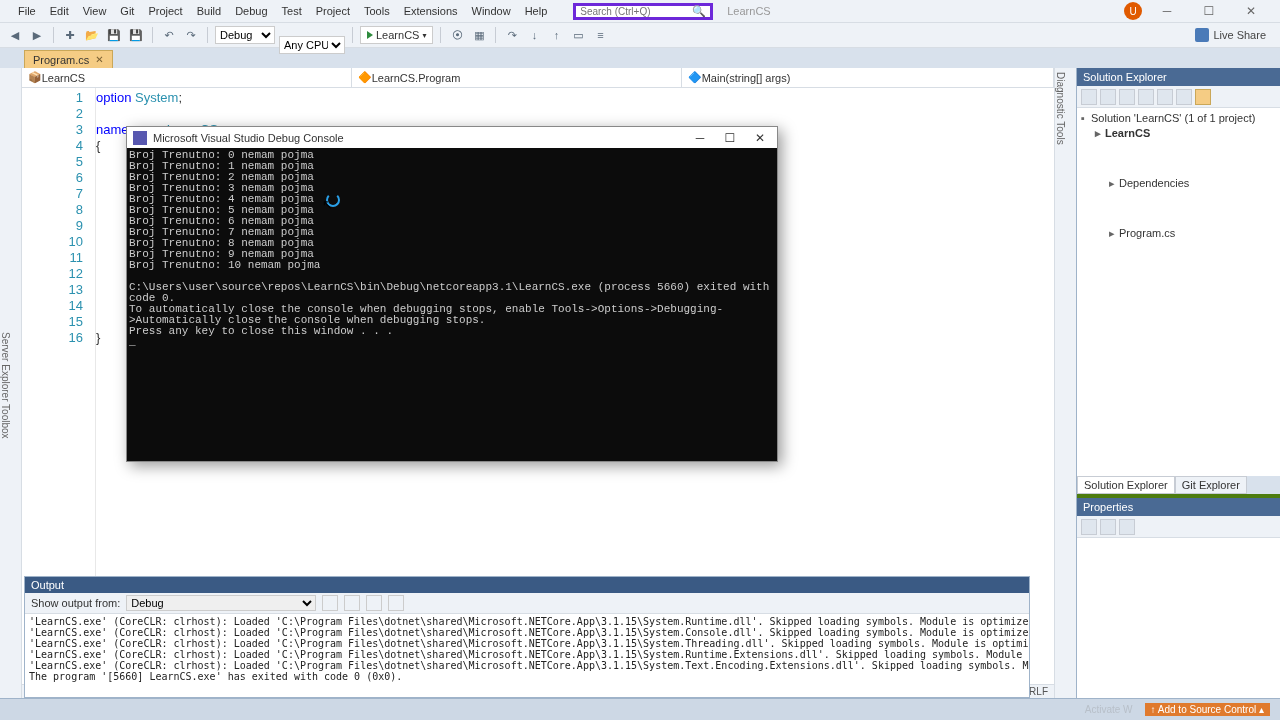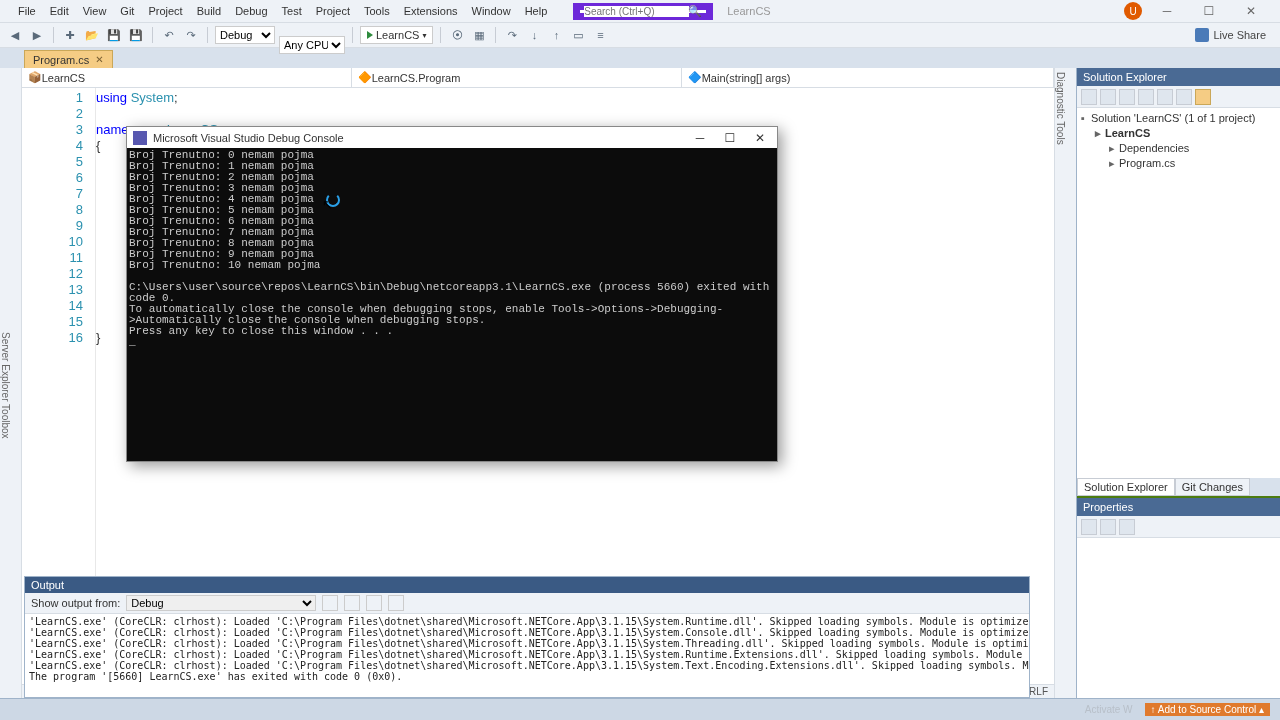--- a/index.html
+++ b/index.html
@@ -1,21 +1,21 @@
 <!DOCTYPE html>
 <html><head>
 <meta charset="utf-8">
 <style>
 * { margin: 0; padding: 0; box-sizing: border-box; font-family: "Segoe UI", Tahoma, sans-serif; }
 body { background: #eef2f7; width: 1280px; height: 720px; overflow: hidden; position: relative; font-size: 11px; color: #333; }
 
 .titlebar { height: 22px; background: #eef2f7; display: flex; align-items: center; padding: 0 12px; }
 .titlebar .menu { display: flex; gap: 2px; align-items: center; }
 .titlebar .menu span { padding: 2px 6px; cursor: default; }
-.titlebar .search { margin-left: 20px; display: flex; align-items: center; border: 7px solid #6d28d9; background: #fff; width: 140px; height: 17px; padding: 0 4px; }
+.titlebar .search { margin-left: 20px; display: flex; align-items: center; border: 3px solid #6d28d9; background: #fff; width: 140px; height: 17px; padding: 0 4px; }
 .titlebar .search input { border: none; outline: none; font-size: 10px; width: 100%; color: #888; }
 .titlebar .apptitle { margin-left: 14px; color: #999; }
 .titlebar .rightctrls { margin-left: auto; display:flex; align-items:center; gap:8px; }
 .user-badge { width: 18px; height: 18px; border-radius: 50%; background: #e05a00; color:#fff; font-size:10px; display:flex; align-items:center; justify-content:center; }
 .winbtn { width: 34px; text-align: center; font-size: 12px; color:#666; }
 
 .toolbar { height: 26px; border-top: 1px solid #d7dde4; border-bottom: 1px solid #d7dde4; background: #eef2f7; display:flex; align-items:center; padding: 0 6px; gap: 4px; }
 .toolbar .sep { width:1px; height:16px; background:#c7ccd4; margin: 0 3px; }
 .toolbar .btn { width: 18px; height: 18px; display:flex; align-items:center; justify-content:center; color:#5a6a7a; }
 .toolbar select { font-size: 11px; border:1px solid #ccc; background:#fff; height:18px; }
@@ -45,26 +45,26 @@
 
 .right-rail { width: 22px; background:#eef2f7; border-left:1px solid #d7dde4; writing-mode: vertical-lr; font-size:10px; color:#666; padding-top:4px;}
 .solution-pane { width: 204px; display:flex; flex-direction:column; border-left:1px solid #9fb3c9; }
 .pane-hdr { background:#4a6a94; color:#fff; padding:3px 6px; font-size:11px; display:flex; align-items:center;}
 .pane-tbar { background:#eef2f7; border-bottom:1px solid #d7dde4; height:22px; display:flex; align-items:center; gap:3px; padding:0 4px;}
 .pane-tbar .tb { width:16px; height:16px; background:#dfe6ee; border:1px solid #c7ccd4; }
 .pane-search { padding:3px; border-bottom:1px solid #d7dde4;}
 .pane-search input { width:100%; border:1px solid #ccc; font-size:10px; padding:1px 3px; color:#888;}
 .sol-tree { flex:1; background:#fff; font-size:11px; padding:3px 4px; line-height:15px;}
 .sol-tree .n1 { padding-left:0; } .sol-tree .n2 { padding-left:14px; font-weight:bold;} 
-.sol-tree .n3 { padding-left:28px; } .sol-tree .tw { display:inline-block; width:10px; color:#666;}
+.sol-tree .n3 { padding-left:28px;margin-top:35px; } .sol-tree .tw { display:inline-block; width:10px; color:#666;}
 .pane-tabs { display:flex; font-size:11px; background:#d8e1ec;}
 .pane-tabs div { padding:2px 6px; border:1px solid #c7ccd4; background:#eef2f7;}
 .pane-tabs .active { background:#fff;}
 
-.props { border-top:2px solid #4d7c0f;}
+.props { border-top:4px solid #4d7c0f;}
 .props-body { background:#fff; height:160px; }
 .status-strip { height:14px; background:#eef2f7; border-top:1px solid #d7dde4; display:flex; align-items:center; font-size:10px; padding:0 6px; color:#555;}
 .status-strip .right { margin-left:auto; display:flex; gap:10px;}
 
 .output-pane { position:fixed; left:24px; bottom:22px; right:250px; height:122px; background:#fff; border:1px solid #9fb3c9; display:flex; flex-direction:column;}
 .output-hdr { background:#3a5a84; color:#fff; padding:2px 6px; font-size:11px;}
 .output-ctl { display:flex; align-items:center; gap:6px; padding:2px 6px; border-bottom:1px solid #d7dde4; font-size:11px; background:#eef2f7;}
 .output-ctl select { font-size:11px; border:1px solid #ccc; width:190px;}
 .output-body { flex:1; font-family:Consolas,monospace; font-size:10px; white-space:pre; overflow:hidden; padding:2px 4px; color:#222;}
 .bottom-tabs { position:fixed; left:24px; bottom:22px; display:flex; font-size:11px; transform:translateY(100%);}
@@ -180,21 +180,21 @@
           <div>8</div>
         <div>9</div>
           <div>10</div>
           <div>11</div>
           <div>12</div>
         <div>13</div>
           <div>14</div>
           <div>15</div>
           <div>16</div>
       </div>
-      <div class="code-text"><span class="kw">using </span><span class="cls">System</span><span>;</span>
+      <div class="code-text"><span class="kw">option </span><span class="cls">System</span><span>;</span>
 <br><span class="kw">namespace </span><span class="cls">LearnCS</span>
 <span>{</span>
 <br><br><br><br><br><br><br><br><br><br><br><span>}</span></div>
     </div>
 
     <div class="status-strip">
       <span>100 %</span>
       <span style="margin-left:10px; color:#2e8b3d;">●</span>
       <span style="margin-left:4px;">No issues found</span>
       <div class="right">
@@ -220,21 +220,21 @@
       <div class="tb" style="background:#F5CC84;border-color:#caa758;"></div>
     </div>
     <div class="sol-tree">
       <div class="n1"><span class="tw">▪</span><span>Solution 'LearnCS' (1 of 1 project)</span></div>
       <div class="n2"><span class="tw">▸</span><span>LearnCS</span></div>
       <div class="n3"><span class="tw">▸</span><span>Dependencies</span></div>
       <div class="n3"><span class="tw">▸</span><span>Program.cs</span></div>
     </div>
     <div class="pane-tabs">
       <div class="active">Solution Explorer</div>
-      <div>Git Changes</div>
+      <div>Git Explorer</div>
     </div>
     <div class="props">
       <div class="pane-hdr">Properties</div>
       <div class="pane-tbar">
         <div class="tb"></div>
         <div class="tb"></div>
         <div class="tb"></div>
       </div>
       <div class="props-body"></div>
     </div>

